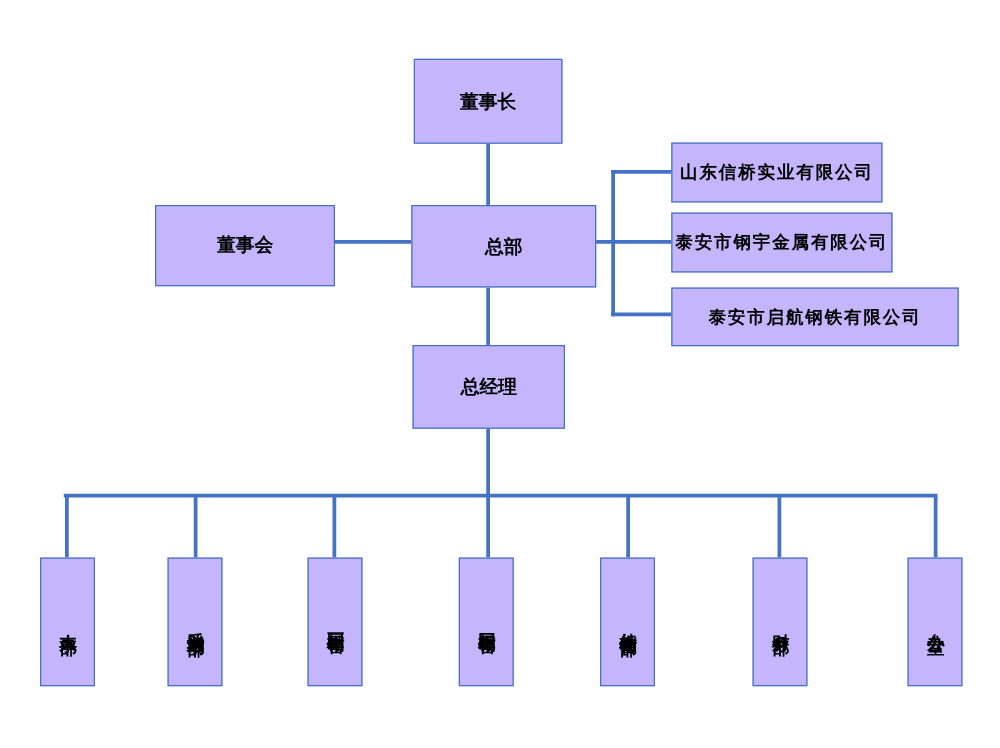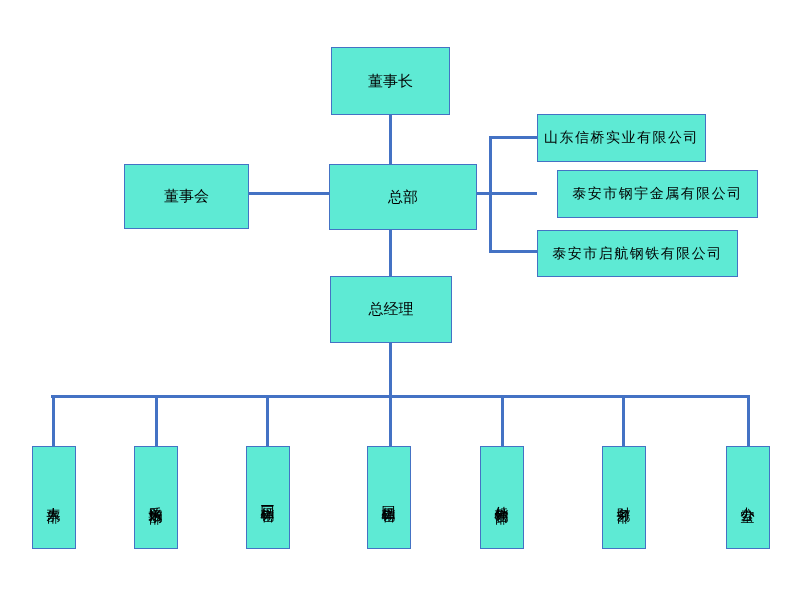--- a/index.html
+++ b/index.html
@@ -10,28 +10,29 @@
     color: #000;
   }
   .canvas {
     position: relative;
     width: 800px; height: 598px;
     background: #ffffff;
     overflow: hidden;
   }
   .node {
     position: absolute;
-    background: #5eead4;
+    background: #c4b5fd;
     border: 1.4px solid #4472C4;
     display: flex;
     align-items: center;
     justify-content: center;
     text-align: center;
     color: #000;
     z-index: 2;
+    font-weight: bold;
   }
   .node.main { font-size: 15px; }
   .node.company { font-size: 14px; letter-spacing: 1.5px; white-space: nowrap; }
   .node.dept {
     font-size: 14px;
     letter-spacing: 1px;
     writing-mode: vertical-lr;
     text-orientation: upright;
     line-height: 1;
   }
@@ -60,34 +61,34 @@
   <div class="conn" style="left:266px; top:397px; width:3px; height:49px;"></div>
   <div class="conn" style="left:389px; top:397px; width:3px; height:49px;"></div>
   <div class="conn" style="left:501px; top:397px; width:3px; height:49px;"></div>
   <div class="conn" style="left:622px; top:397px; width:3px; height:49px;"></div>
   <div class="conn" style="left:747px; top:397px; width:3px; height:49px;"></div>
 
   <div class="node main" style="left:331px; top:47px; width:119px; height:68px;">
     <span>董事长</span>
   </div>
 
-  <div class="node main" style="left:124px; top:164px; width:125px; height:65px;">
+  <div class="node main" style="left:124px; top:164px; width:144px; height:65px;">
     <span>董事会</span>
   </div>
   <div class="node main" style="left:329px; top:164px; width:148px; height:66px;">
     <span>总部</span>
   </div>
 
   <div class="node company" style="left:537px; top:114px; width:169px; height:48px;">
     <span>山东信桥实业有限公司</span>
   </div>
-  <div class="node company" style="left:537px; top:170px; width:201px; height:48px;margin-left:20px;">
+  <div class="node company" style="left:537px; top:170px; width:177px; height:48px;">
     <span>泰安市钢宇金属有限公司</span>
   </div>
-  <div class="node company" style="left:537px; top:230px; width:201px; height:47px;">
+  <div class="node company" style="left:537px; top:230px; width:230px; height:47px;">
     <span>泰安市启航钢铁有限公司</span>
   </div>
 
   <div class="node main" style="left:330px; top:276px; width:122px; height:67px;">
     <span>总经理</span>
   </div>
 
   <div class="node dept" style="left:32px; top:446px; width:44px; height:103px;">
     <span>人事部</span>
   </div>

